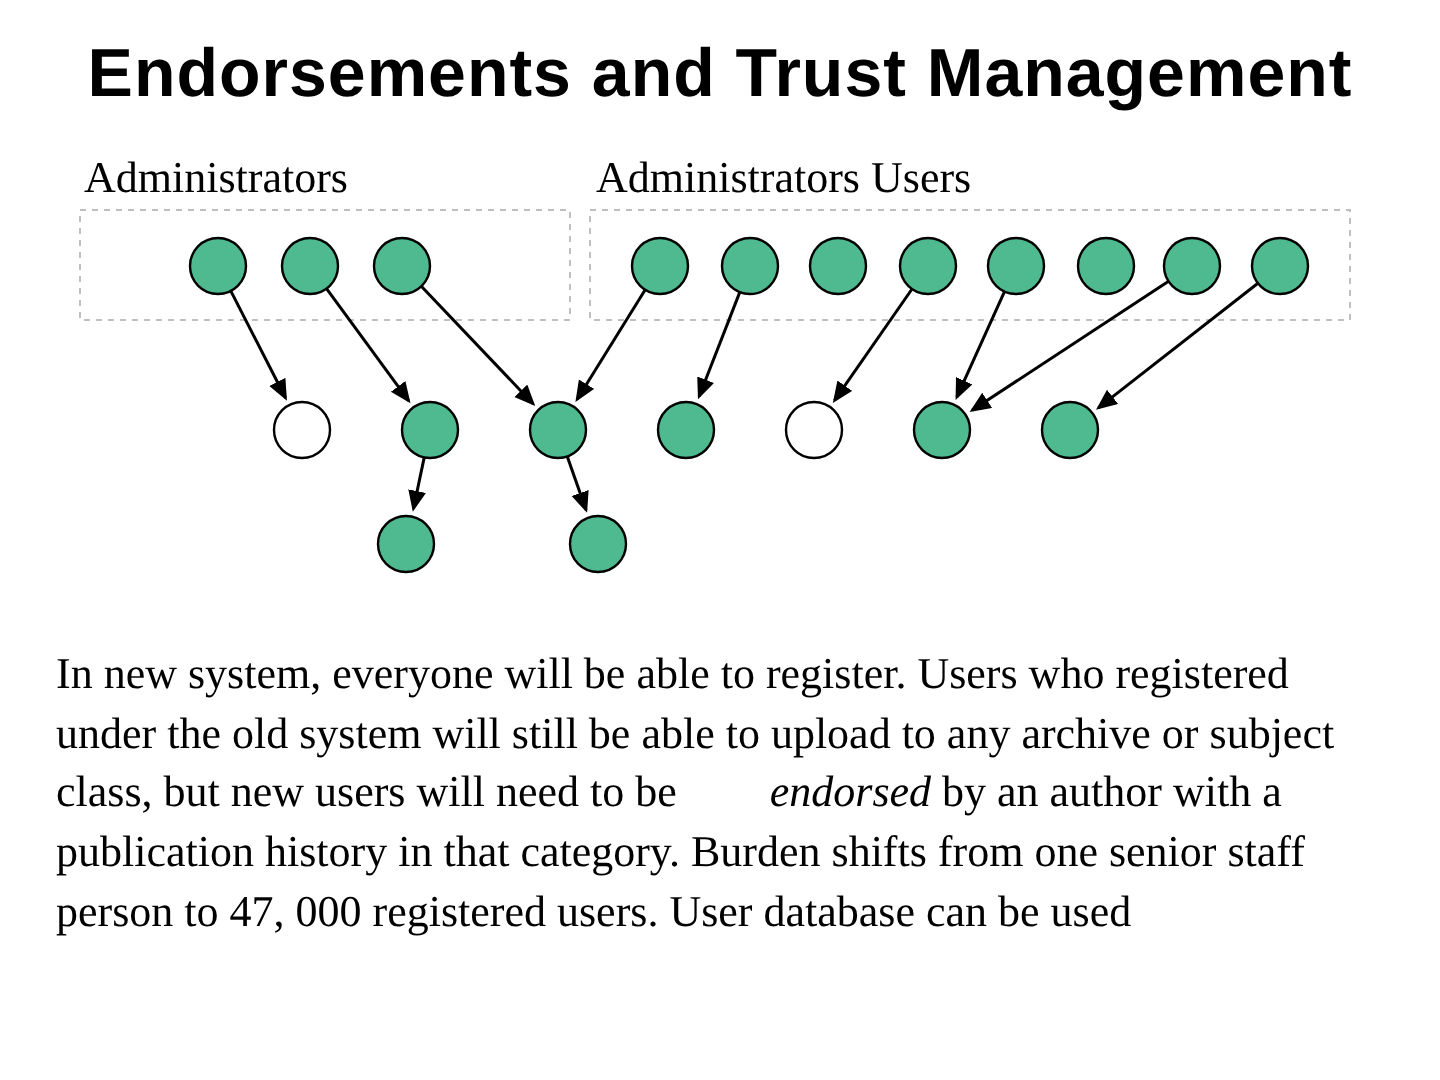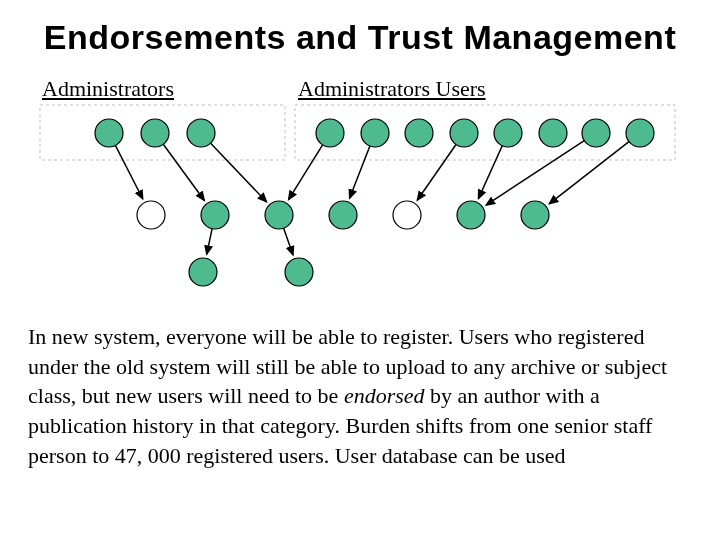--- a/index.html
+++ b/index.html
@@ -25,32 +25,31 @@
     font-family: 'Arial Narrow', Arial, sans-serif;
     font-stretch: condensed;
     font-weight: 700;
     font-size: 34px;
     letter-spacing: 0.5px;
   }
   .group-label {
     position: absolute;
     font-family: 'Times New Roman', Georgia, serif;
     font-size: 22px;
-    text-decoration: underline;
   }
   .body-text {
     position: absolute;
     left: 28px;
     right: 28px;
     top: 322px;
     font-family: Georgia, 'Times New Roman', serif;
     font-size: 22px;
     line-height: 1.35;
   }
-  .em { font-style: italic; }
+  .em { font-style: italic; margin-left: 41px; }
   svg { position: absolute; top: 0; left: 0; }
 </style>
 </head>
 <body>
 
 <div class="slide">
 
   <div class="title">Endorsements and Trust Management</div>
 
   <div class="group-label" style="left:42px; top:76px;">Administrators</div>

